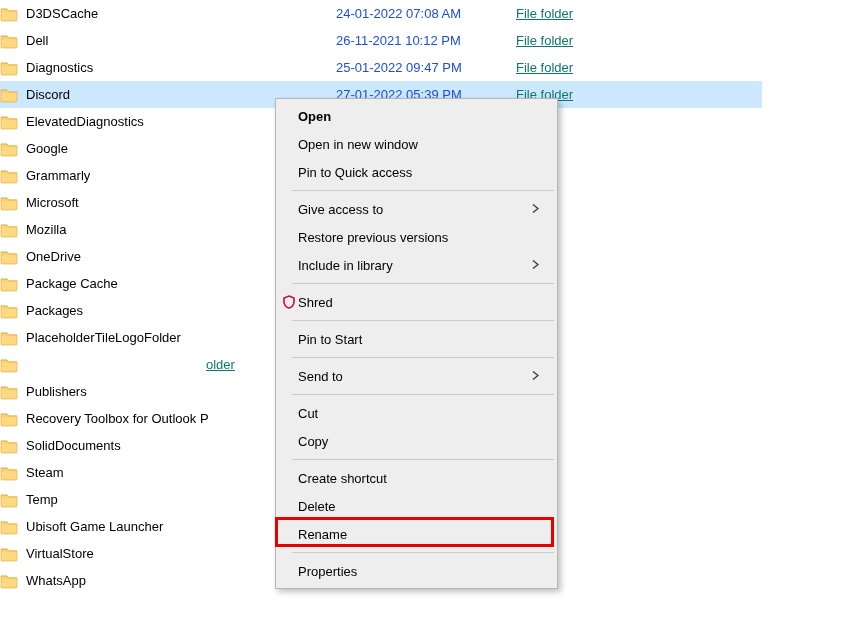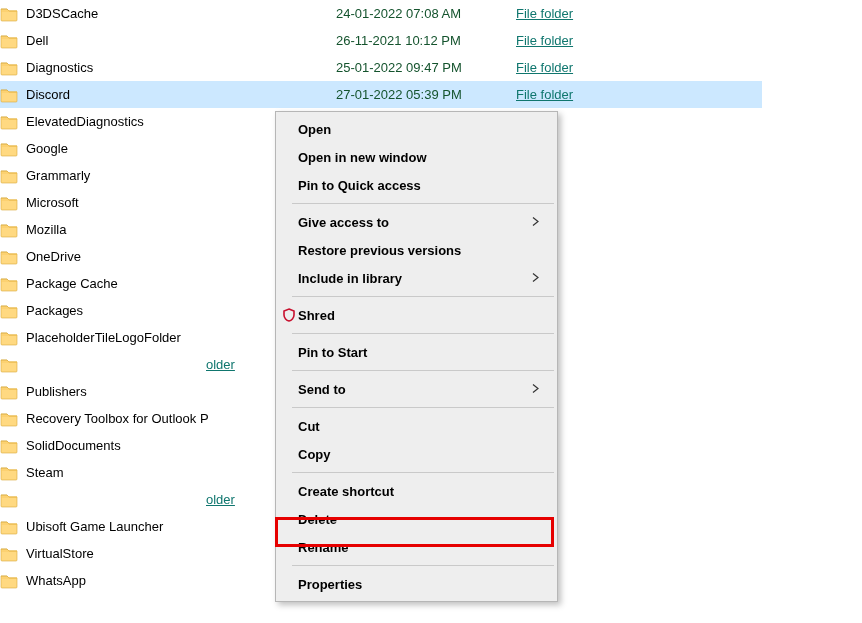--- a/index.html
+++ b/index.html
@@ -37,48 +37,47 @@
   }
   .col-name {
     width: 310px;
     flex: 0 0 auto;
     white-space: nowrap;
     overflow: hidden;
   }
   .col-date {
     width: 180px;
     flex: 0 0 auto;
-    color: #14532d;
+    color: #1d4ed8;
     white-space: nowrap;
   }
   .col-type {
     flex: 0 0 auto;
     color: #0f766e;
     white-space: nowrap;
     text-decoration: underline;
   }
 
   .context-menu {
     position: absolute;
-    top: 111px;
+    top: 98px;
     left: 275px;
     width: 283px;
     background: #eeeeee;
     border: 1px solid #b6b6b6;
     box-shadow: 3px 3px 6px rgba(0,0,0,0.25);
     padding: 3px 2px;
   }
   .menu-item {
     display: flex;
     align-items: center;
     height: 28px;
     padding-left: 20px;
     padding-right: 10px;
     position: relative;
-    font-weight: bold;
   }
   .menu-item.bold { font-weight: 600; }
   .menu-item .submenu-arrow {
     position: absolute;
     right: 14px;
     top: 50%;
     transform: translateY(-50%);
   }
   .menu-sep {
     height: 1px;
@@ -279,20 +278,21 @@
       <span class="col-name">Steam</span>
       <span class="col-date"></span>
       <span class="col-type">older</span>
     </div>
     <div class="row">
       <span class="folder-icon"><svg viewBox="0 0 18 16" width="18" height="16">
           <path d="M1 3 h6 l2 2 h8 v9 a1 1 0 0 1 -1 1 H2 a1 1 0 0 1 -1 -1 Z" fill="#ffd981" stroke="#d9a93a" stroke-width="0.6"></path>
           <path d="M1 3 h6 l2 2 h8" fill="none" stroke="#d9a93a" stroke-width="0.6"></path>
           <path d="M1 5 h16" stroke="#f7c65b" stroke-width="0.8"></path>
         </svg></span>
+      <span class="col-name">Temp</span>
       <span class="col-date"></span>
       <span class="col-type">older</span>
     </div>
     <div class="row">
       <span class="folder-icon"><svg viewBox="0 0 18 16" width="18" height="16">
           <path d="M1 3 h6 l2 2 h8 v9 a1 1 0 0 1 -1 1 H2 a1 1 0 0 1 -1 -1 Z" fill="#ffd981" stroke="#d9a93a" stroke-width="0.6"></path>
           <path d="M1 3 h6 l2 2 h8" fill="none" stroke="#d9a93a" stroke-width="0.6"></path>
           <path d="M1 5 h16" stroke="#f7c65b" stroke-width="0.8"></path>
         </svg></span>
       <span class="col-name">Ubisoft Game Launcher</span>

